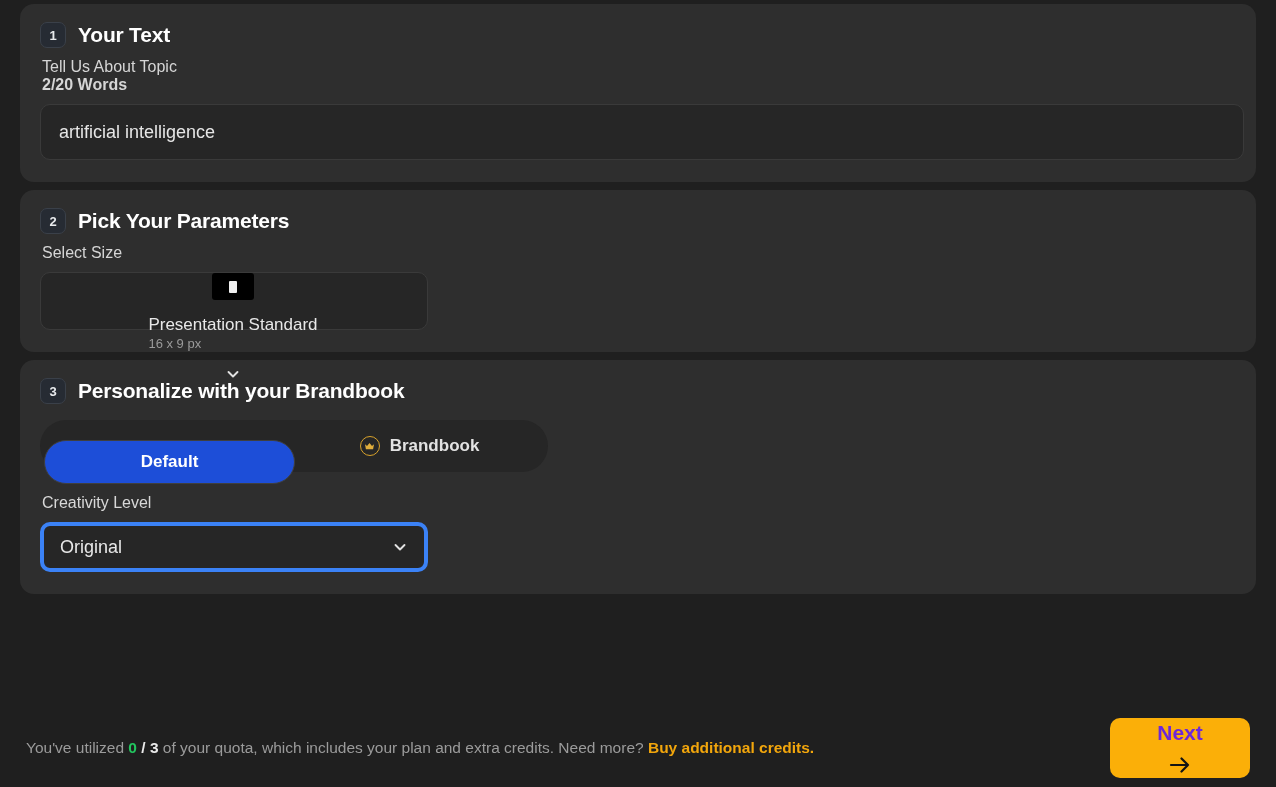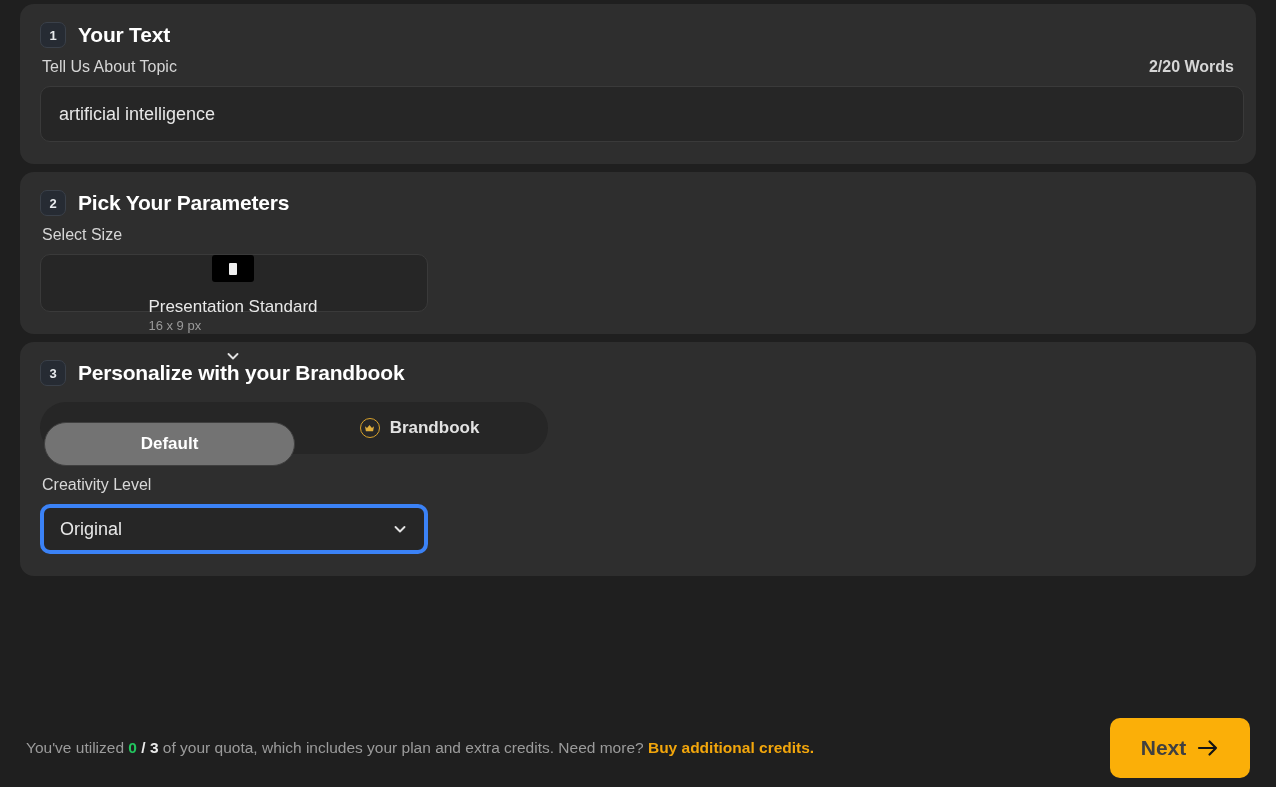--- a/index.html
+++ b/index.html
@@ -49,22 +49,23 @@
     color: #ffffff;
     font-size: 21px;
     font-weight: 700;
     letter-spacing: -0.2px;
   }
 
   
   .label-row {
     display: flex;
     align-items: baseline;
-    justify-content: space-between;
+    justify-content: flex-start;
     margin: 10px 2px 10px 2px;
+    flex-direction: column;
   }
   .field-label {
     color: #d6d6d6;
     font-size: 16px;
     font-weight: 400;
   }
   .word-count {
     color: #d6d6d6;
     font-size: 16px;
     font-weight: bold;
@@ -151,21 +152,21 @@
     display: flex;
     align-items: center;
     justify-content: center;
     gap: 10px;
     color: #e2e2e2;
     font-size: 17px;
     font-weight: 700;
     cursor: pointer;
   }
   .toggle-opt.active {
-    background: #737373;
+    background: #1d4ed8;
     border: 1px solid #3f3f3f;
     color: #ffffff;
     margin-top: 32px;
   }
   .crown {
     width: 20px; height: 20px;
     border: 1px solid #d8a22b;
     border-radius: 50%;
     display: inline-flex;
     align-items: center;
@@ -226,29 +227,30 @@
   .quota .buy  {
     color: #f2a60c;
     font-weight: 700;
     cursor: pointer;
   }
   .next-btn {
     width: 140px; height: 60px;
     background: #fbaf08;
     border: none;
     border-radius: 10px;
-    color: #404040;
+    color: #6d28d9;
     font-family: "Liberation Sans", sans-serif;
     font-size: 21px;
     font-weight: 700;
     display: flex;
     align-items: center;
     justify-content: center;
     gap: 11px;
     cursor: pointer;
+    flex-direction: column;
   }
   .next-btn svg { display: block; }
 </style>
 </head>
 <body>
 
 <div class="page">
 
   <div class="card first">
     <div class="sec-head">

